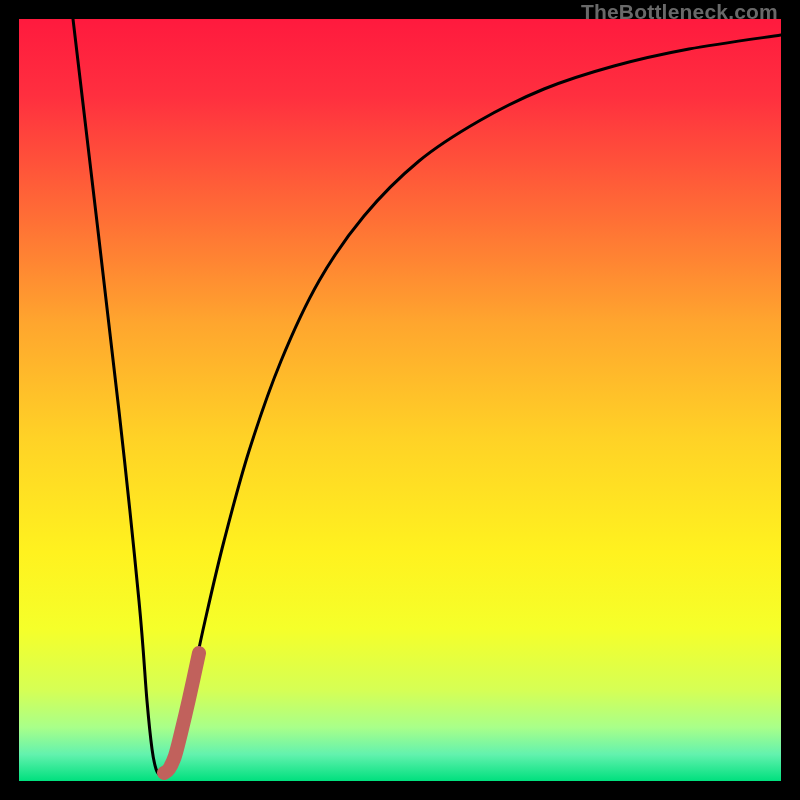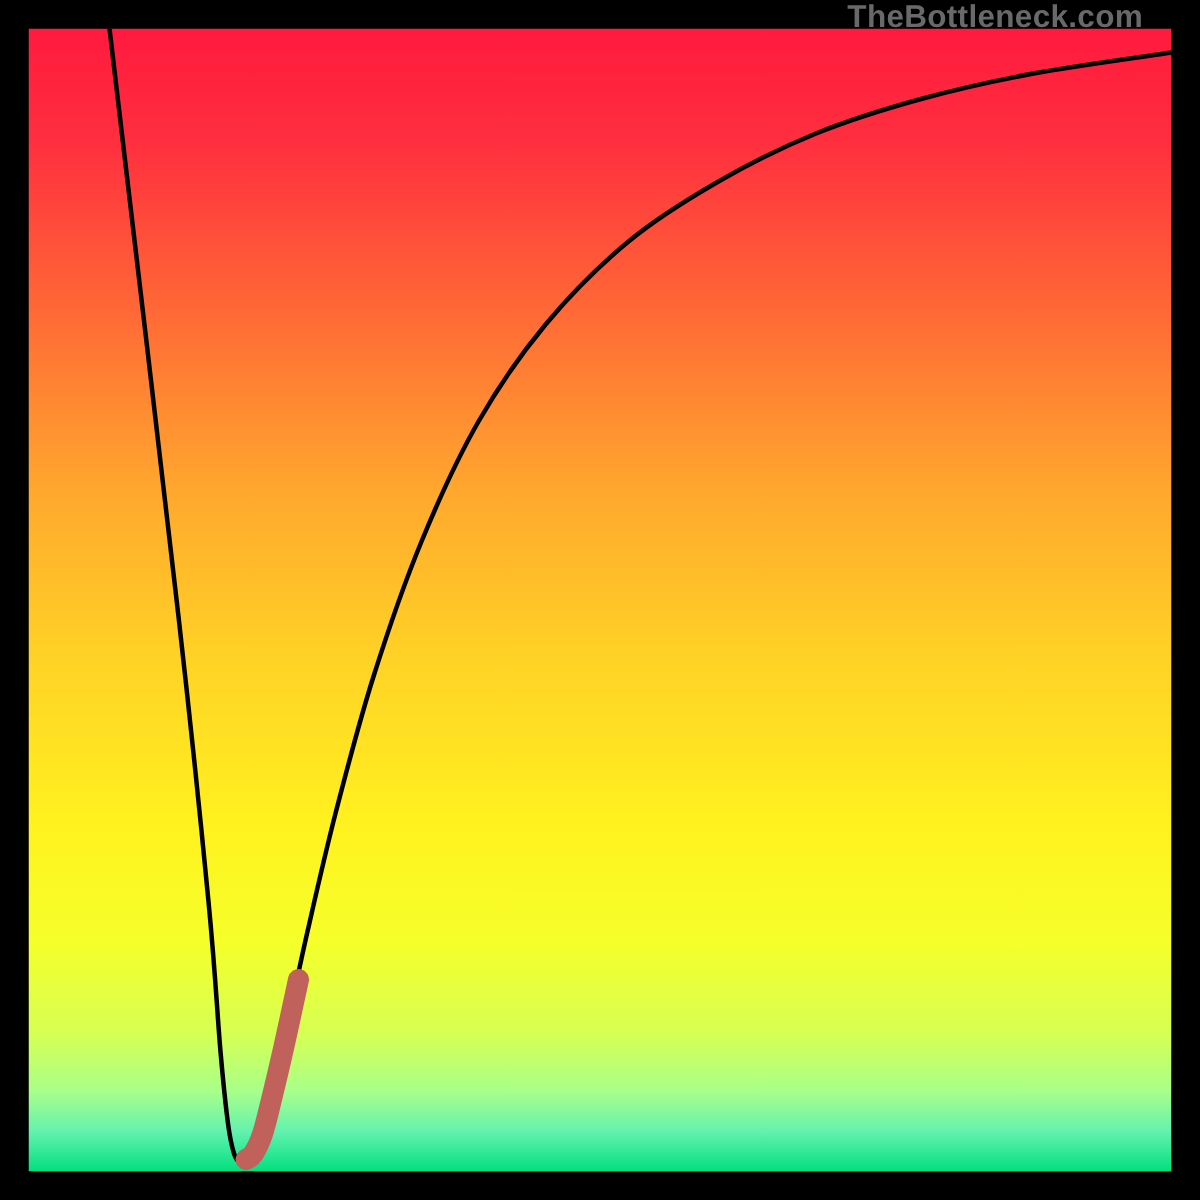--- a/index.html
+++ b/index.html
@@ -21,21 +21,21 @@
   .plot {
     position: absolute;
     left: 0;
     top: 0;
     width: 762px;
     height: 762px;
   }
   .watermark {
     position: absolute;
     top: 0px;
-    right: 38px;
+    right: 22px;
     font-family: Arial, Helvetica, sans-serif;
     font-size: 21px;
     font-weight: 600;
     color: #696969;
     letter-spacing: 0.2px;
   }
 </style>
 </head>
 <body>
 

